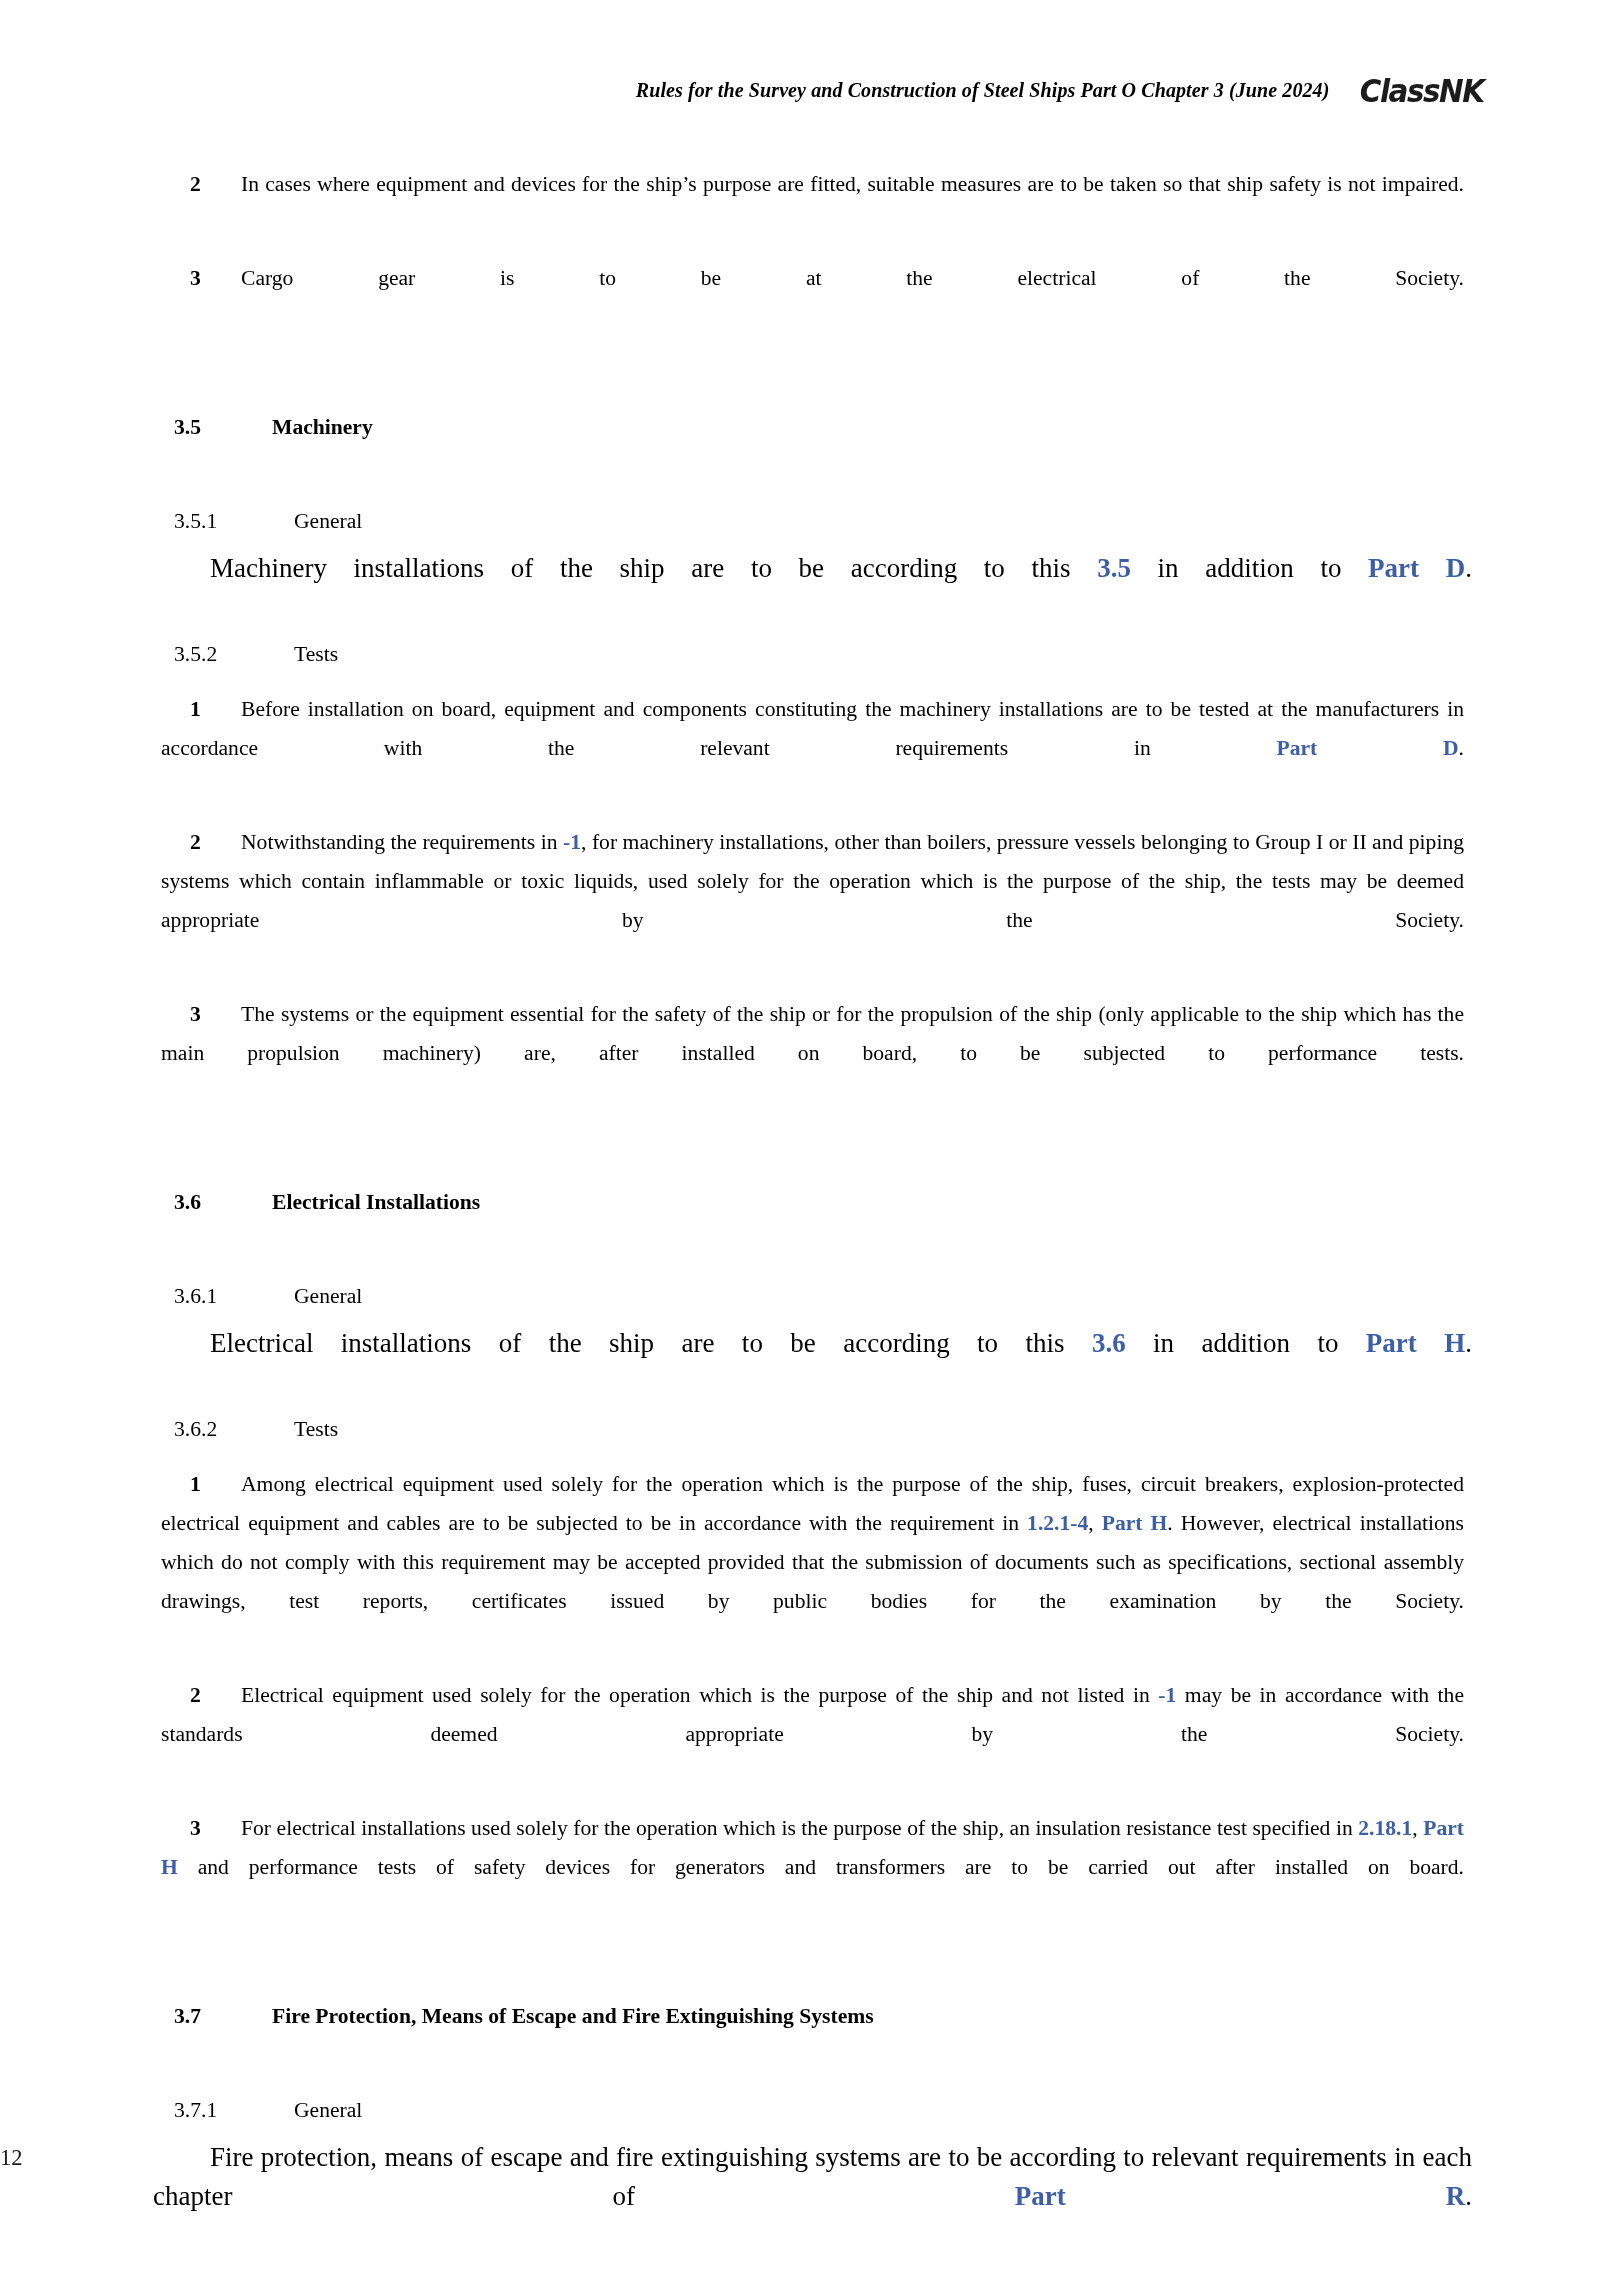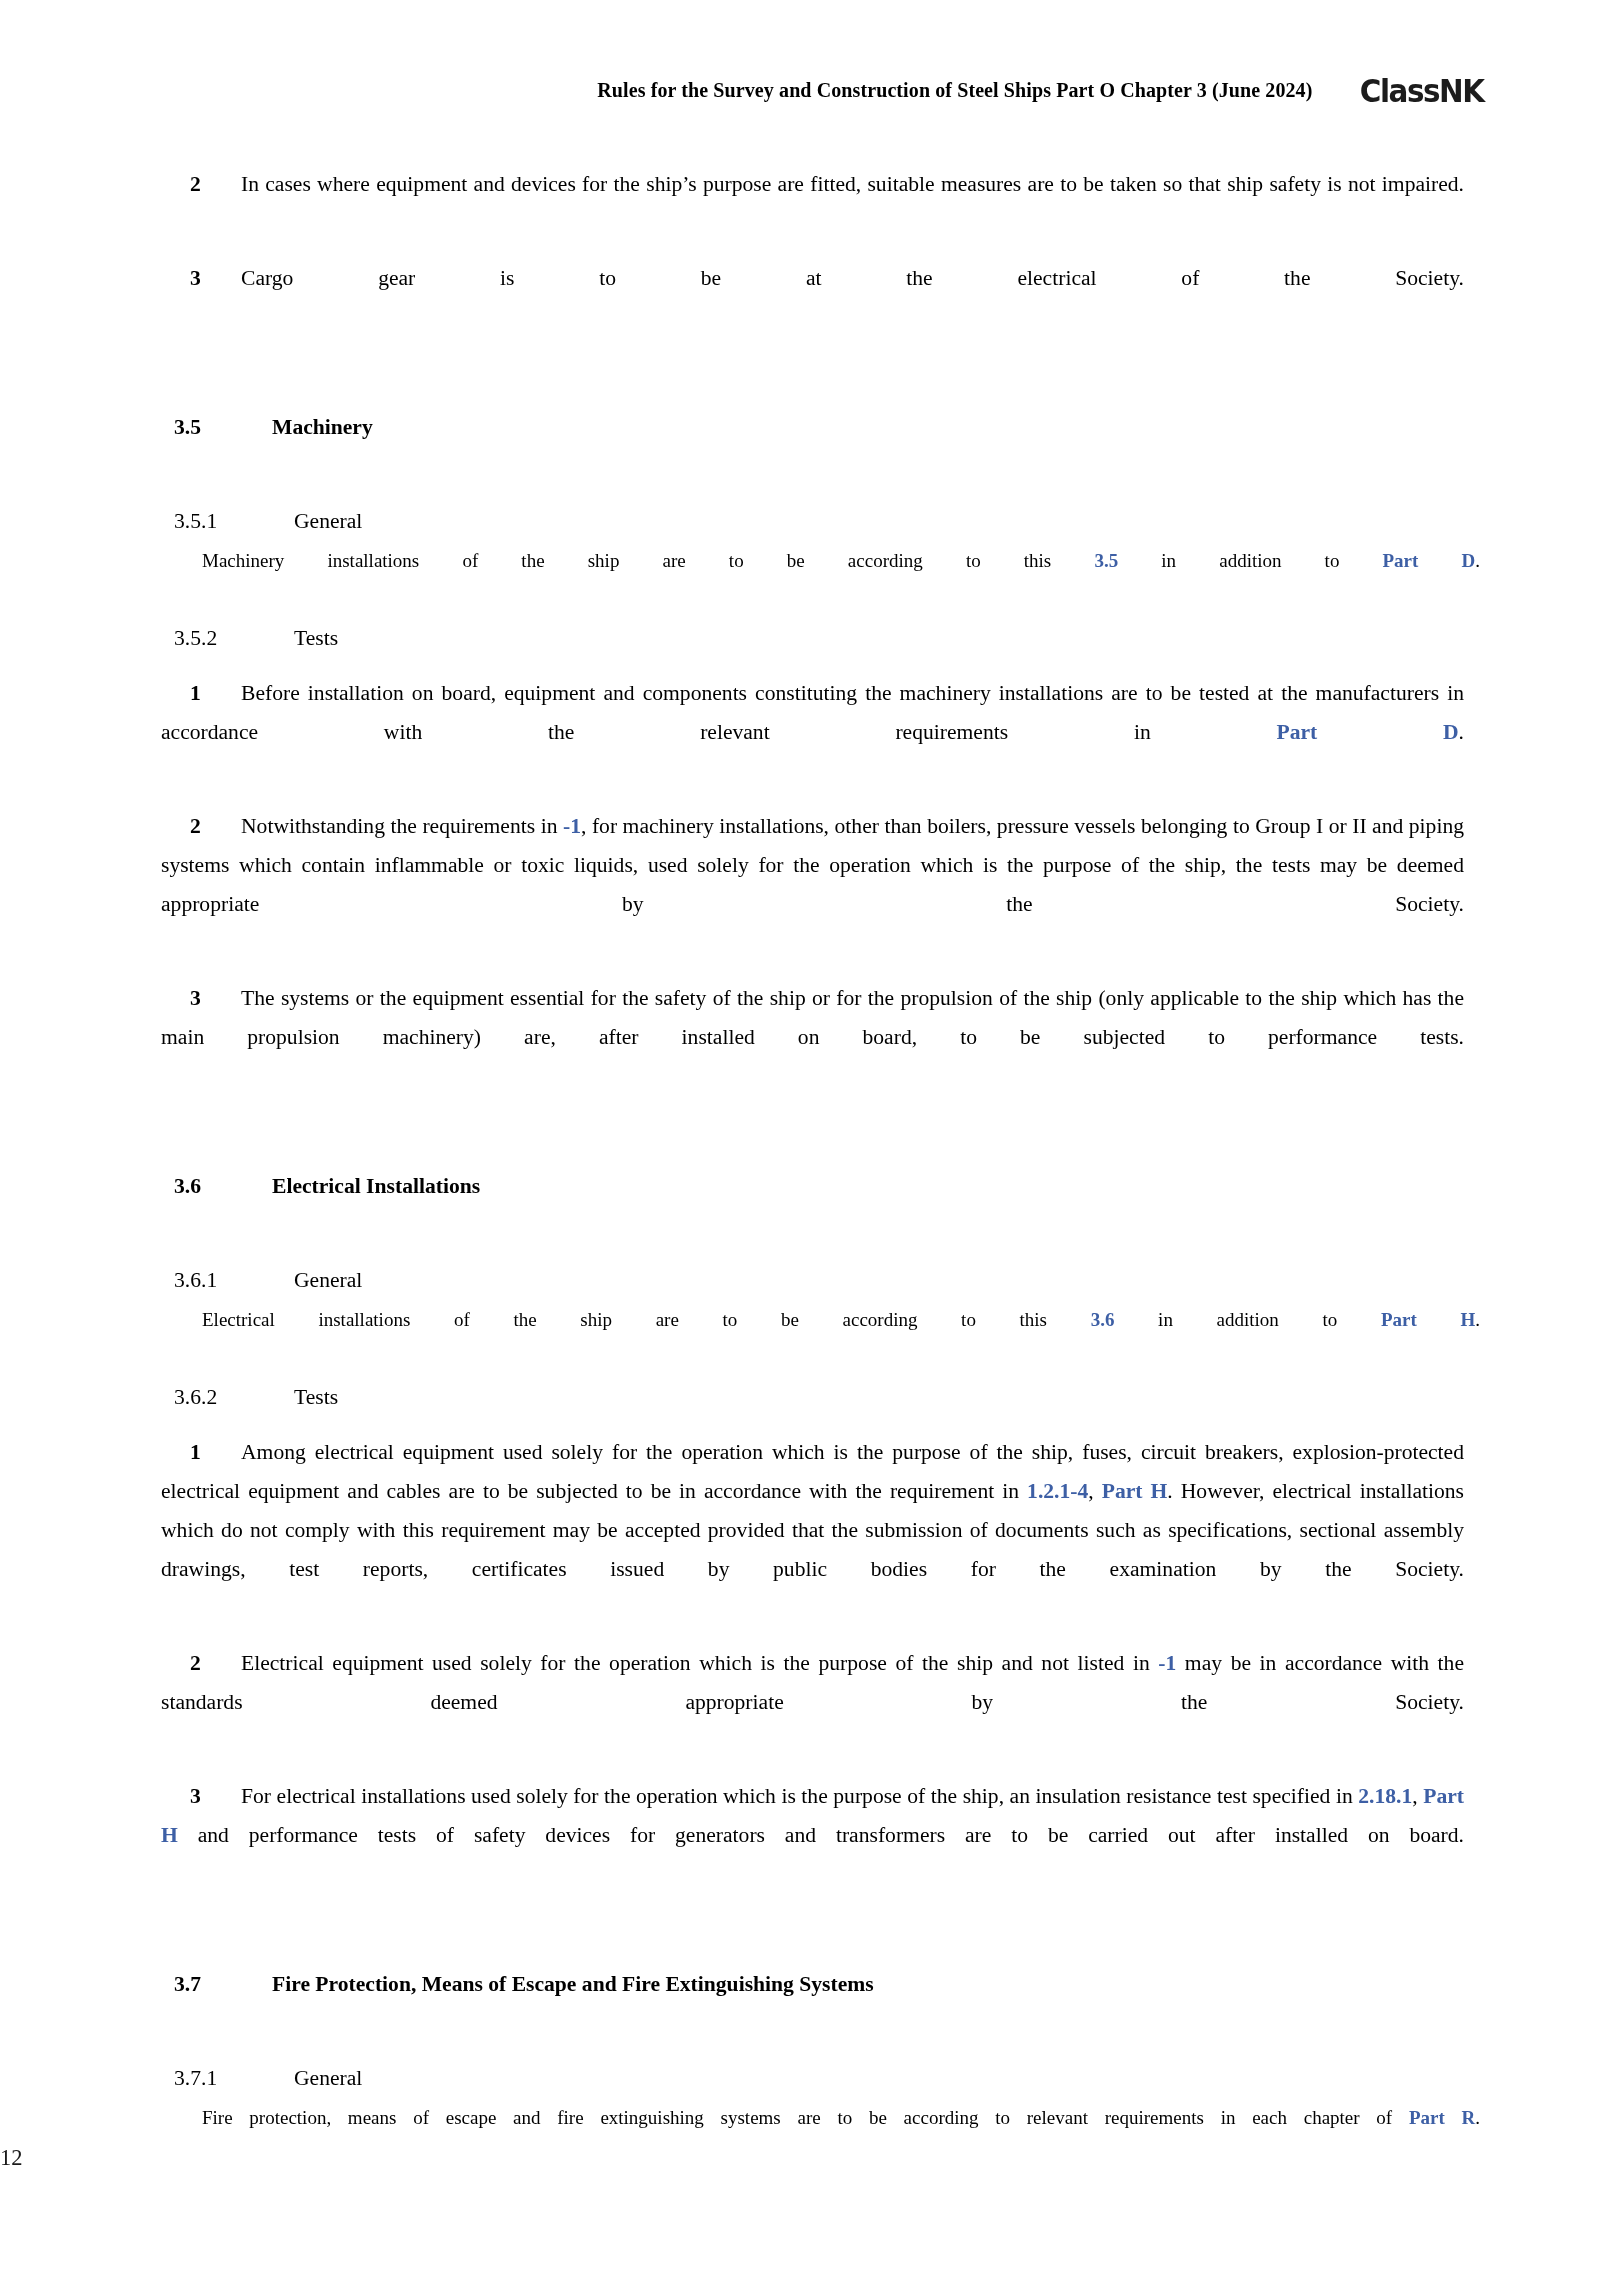--- a/index.html
+++ b/index.html
@@ -25,21 +25,22 @@
   
   .header {
     position: absolute;
     top: 71px;
     left: 145px;
     right: 137px;
     height: 39px;
     display: flex;
     align-items: center;
     justify-content: flex-end;
-    gap: 37px;
+    gap: 20px;
+    font-style: italic;
   }
   .header-title {
     font-family: "Liberation Serif", "DejaVu Serif", serif;
     font-weight: bold;
     font-size: 20px;
     letter-spacing: 0.1px;
     white-space: nowrap;
     color: #000;
   }
   .brand-logo {
@@ -77,22 +78,22 @@
     margin-left: 29px;
   }
   .clause::after {
     content: "";
     display: inline-block;
     width: 100%;
   }
 
   
   .indented {
-    margin: 0;
-    font-size: 19px;
+    margin: 8px;
+    font-size: 27px;
     line-height: 39px;
     text-align: justify;
     text-indent: 57px;
   }
   .indented::after {
     content: "";
     display: inline-block;
     width: 100%;
   }
 

